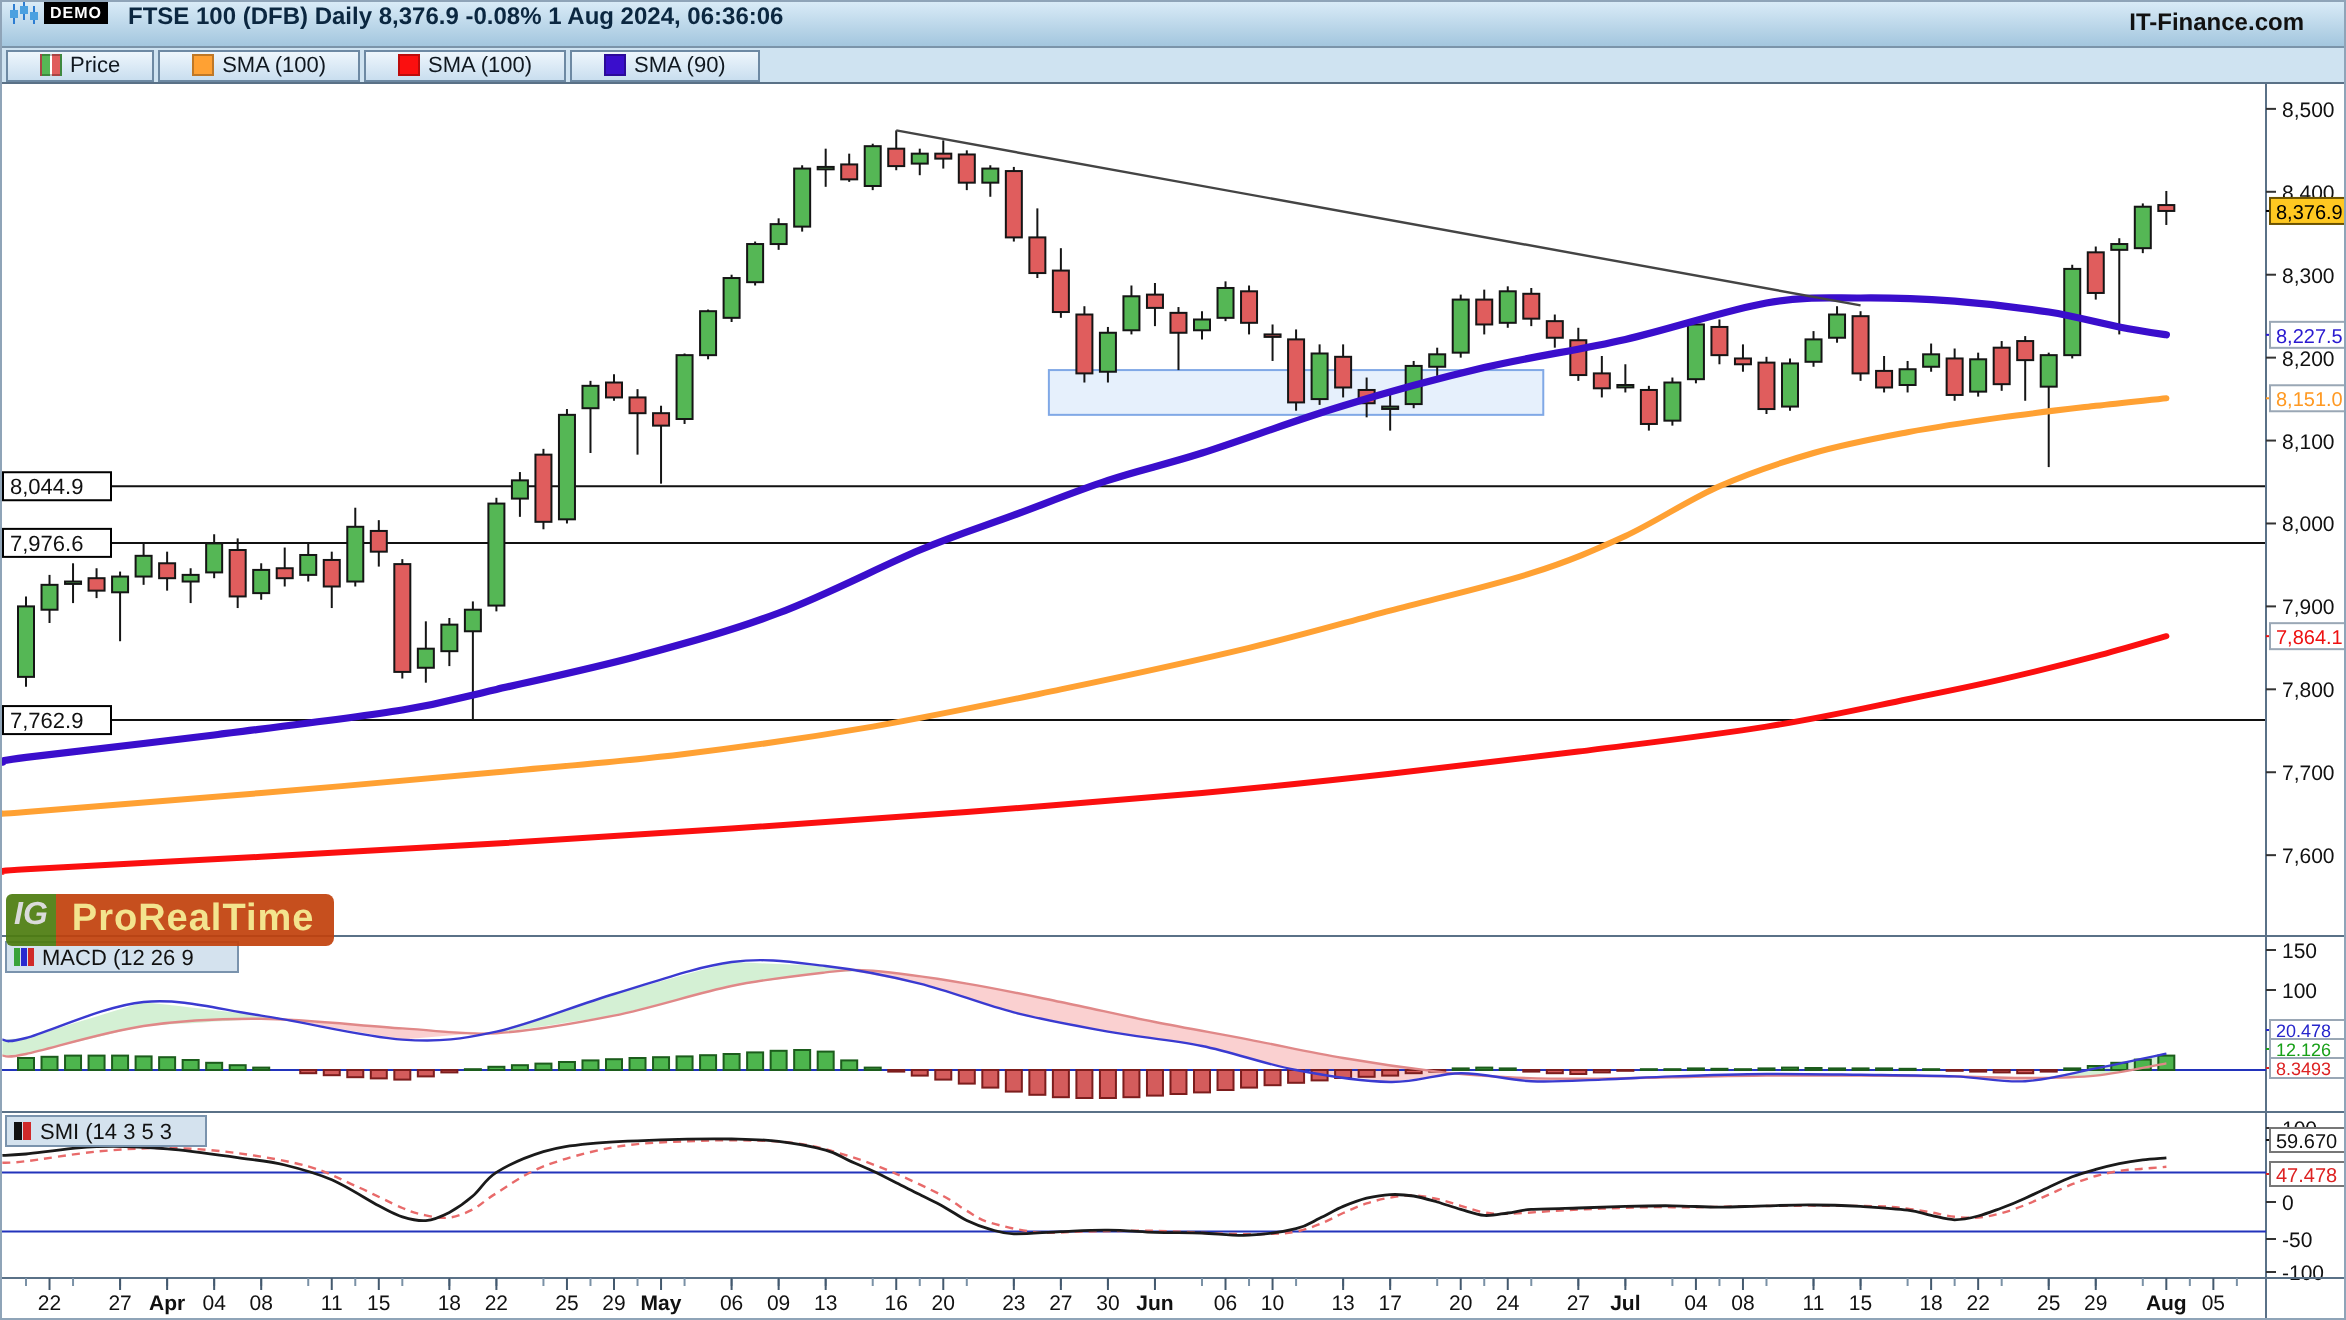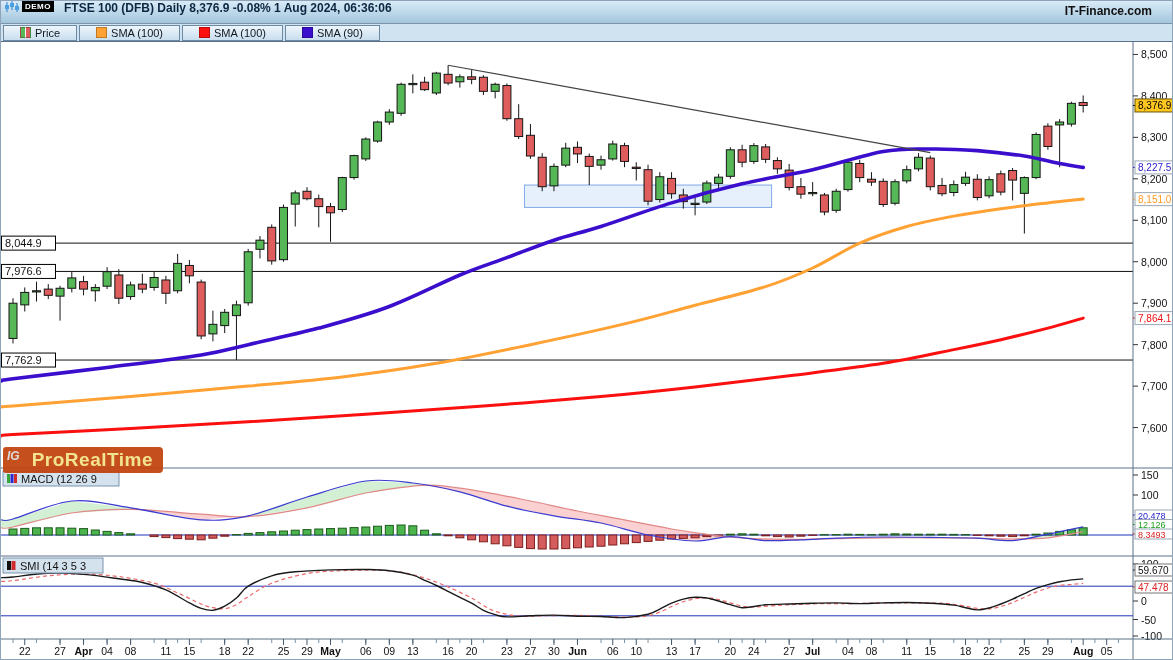--- a/index.html
+++ b/index.html
@@ -9,21 +9,21 @@
   .appicon{width:16px;height:12px;margin-left:3px;display:inline-block;}
   .demo{background:#000;color:#fff;font-size:8px;font-weight:bold;padding:1px 3px;letter-spacing:.5px;margin-left:2px;}
   .title{font-size:12px;font-weight:bold;color:#0b2740;margin-left:10px;}
   .site{position:absolute;right:20px;top:3px;font-size:12px;font-weight:bold;color:#111;}
   .legendbar{height:17px;background:#cfe3f1;border-bottom:1px solid #5a7187;display:flex;align-items:center;padding-left:2px;}
   .ltab{display:flex;align-items:center;gap:4px;border:1px solid #6d89a3;background:linear-gradient(#eef6fc,#c9deef);font-size:11px;color:#101820;padding:0 16px;height:14px;margin-right:2px;}
   .sw{width:9px;height:9px;display:inline-block;border:1px solid rgba(0,0,0,.25);}
   .chartwrap{position:relative;width:1173px;height:620px;background:#fff;}
   svg{display:block;}
   .prtlogo{position:absolute;left:2px;top:405px;display:flex;align-items:stretch;opacity:.92;font-weight:bold;}
-  .prtlogo .ig{background:#c2410c;color:#d9d9d9;font-style:italic;font-size:12px;padding:2px 4px;border-radius:3px 0 0 3px;}
+  .prtlogo .ig{background:#4d7c0f;color:#d9d9d9;font-style:italic;font-size:16px;padding:2px 4px;border-radius:3px 0 0 3px;}
   .prtlogo .prt{background:#c2410c;color:#f2e285;font-size:19px;padding:2px 10px 2px 8px;border-radius:0 4px 4px 0;letter-spacing:.5px;}
   text{font-family:"Liberation Sans","DejaVu Sans",sans-serif;}
 </style>
 </head>
 <body>
 
 <div class="frame">
   <div class="titlebar">
     <span class="appicon">
       <svg width="16" height="12">

